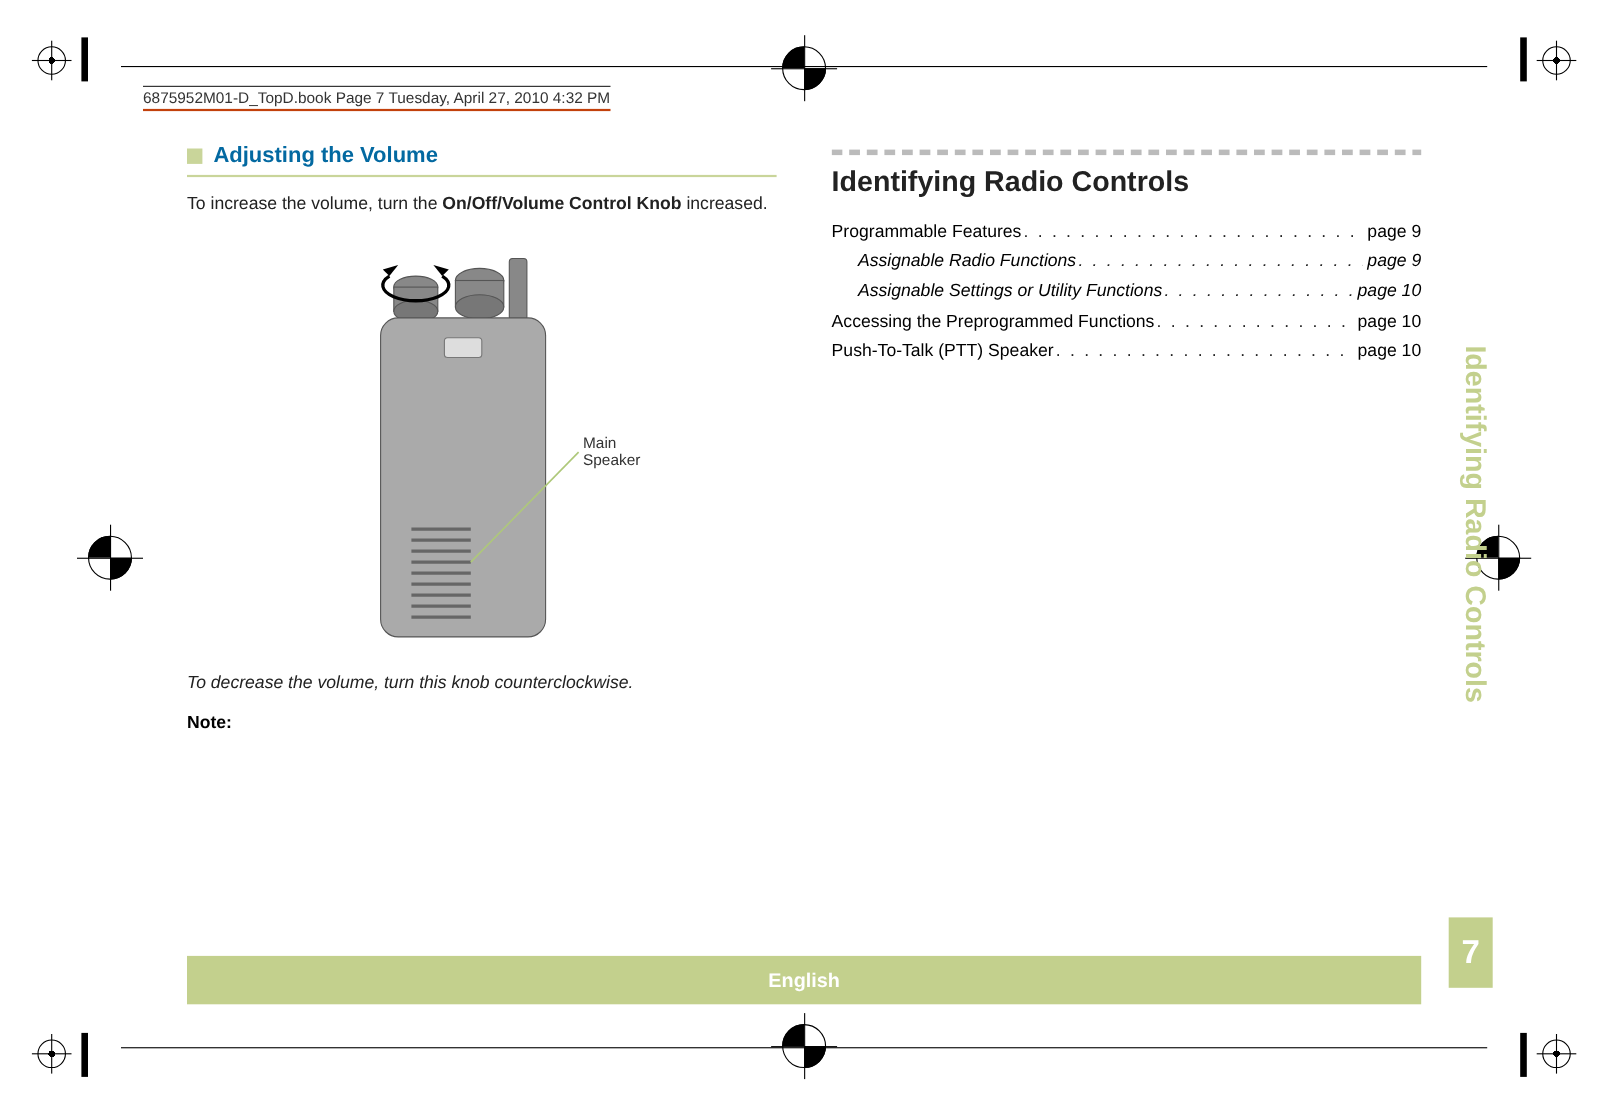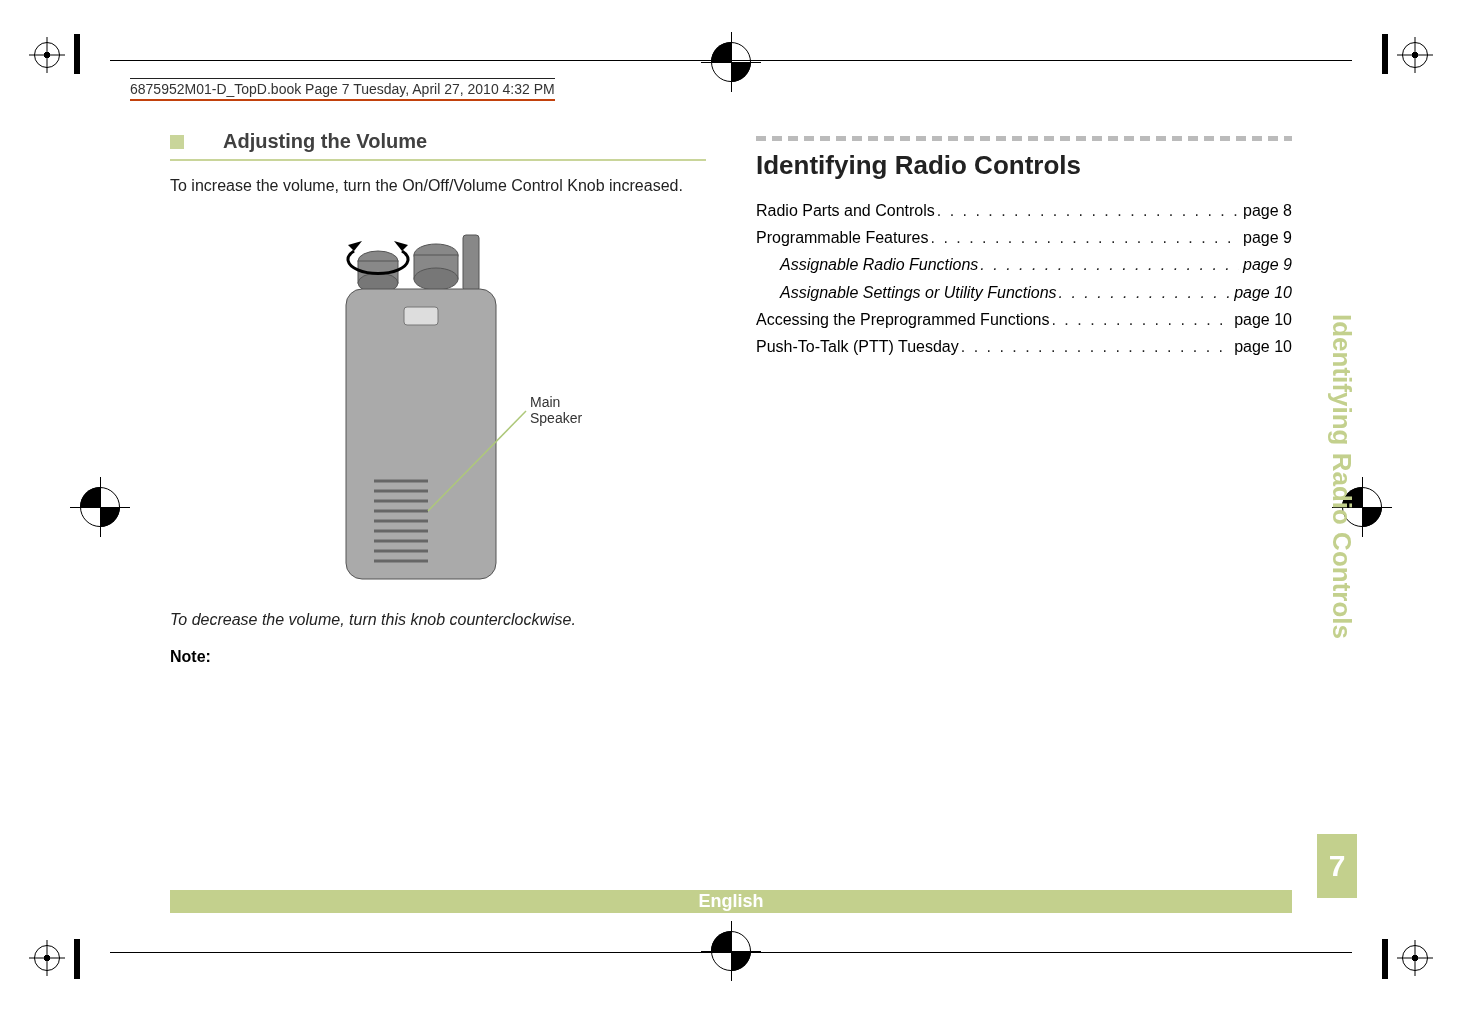--- a/index.html
+++ b/index.html
@@ -71,29 +71,29 @@
   .col { flex: 1; position: relative; }
 
   .section-title {
     display: flex; align-items: center; gap: 10px;
     margin-bottom: 6px;
   }
   .section-square {
     width: 14px; height: 14px; background: #c9d59a;
   }
   .section-title h2 {
-    font-size: 20px; font-weight: bold; color: #404040; margin-left: 29px;
+    font-size: 20px; font-weight: bold; color: #0369a1;
   }
   .section-rule {
     height: 2px; border: none; border-top: 2px solid #c9d59a;
     margin-bottom: 14px;
   }
 
   .body-text { font-size: 16px; line-height: 1.4; color: #222; margin-bottom: 14px; }
-  .body-text .bold { font-weight: normal; }
+  .body-text .bold { font-weight: bold; }
   .body-text em { font-style: italic; }
 
   .figure {
     text-align: center; margin: 10px 0 14px;
   }
   .figure svg { display: inline-block; }
 
   .note-block { display: flex; gap: 10px; font-size: 16px; line-height: 1.4; }
   .note-label { font-weight: bold; min-width: 52px; }
 
@@ -139,21 +139,21 @@
   }
   .side-tab .pagenum-box {
     height: 64px; background: #c3d08d;
     display: flex; align-items: center; justify-content: center;
     font-size: 30px; font-weight: bold; color: #fff;
   }
 
   
   .lang-bar {
     position: absolute; left: 170px; right: 170px; bottom: 100px;
-    height: 23px; background: #c3d08d;
+    height: 44px; background: #c3d08d;
     display: flex; align-items: center; justify-content: center;
   }
   .lang-bar span {
     font-size: 18px; font-weight: bold; color: #fff;
   }
 </style>
 </head>
 <body>
 
 <div class="reg-mark" style="top:42px; left:34px;">
@@ -261,46 +261,41 @@
         <div class="note-label">Note:</div>
       </div>
     </div>
 
     <div class="col">
       <div class="dash-rule"></div>
       <h1 class="main-heading">Identifying Radio Controls</h1>
 
       <div class="toc">
         <div class="row">
-          <span class="label">Radio Parts and Controls</span>
-          <span class="dots"></span>
-          <span class="page-ref">page 8</span>
-        </div>
-        <div class="row">
           <span class="label">Programmable Features</span>
           <span class="dots"></span>
           <span class="page-ref">page 9</span>
         </div>
         <div class="row indent">
           <span class="label">Assignable Radio Functions</span>
           <span class="dots"></span>
           <span class="page-ref">page 9</span>
         </div>
         <div class="row indent">
           <span class="label">Assignable Settings or Utility Functions</span>
           <span class="dots"></span>
           <span class="page-ref">page 10</span>
         </div>
         <div class="row">
           <span class="label">Accessing the Preprogrammed Functions</span>
           <span class="dots"></span>
           <span class="page-ref">page 10</span>
         </div>
         <div class="row">
-          <span class="label">Push-To-Talk (PTT) Tuesday</span>
+          <span class="label">Push-To-Talk (PTT) Speaker</span>
           <span class="dots"></span>
           <span class="page-ref">page 10</span>
         </div>
       </div>
     </div>
   </div>
 </div>
 
 <div class="side-tab">
   <div class="label-strip">Identifying Radio Controls</div>

